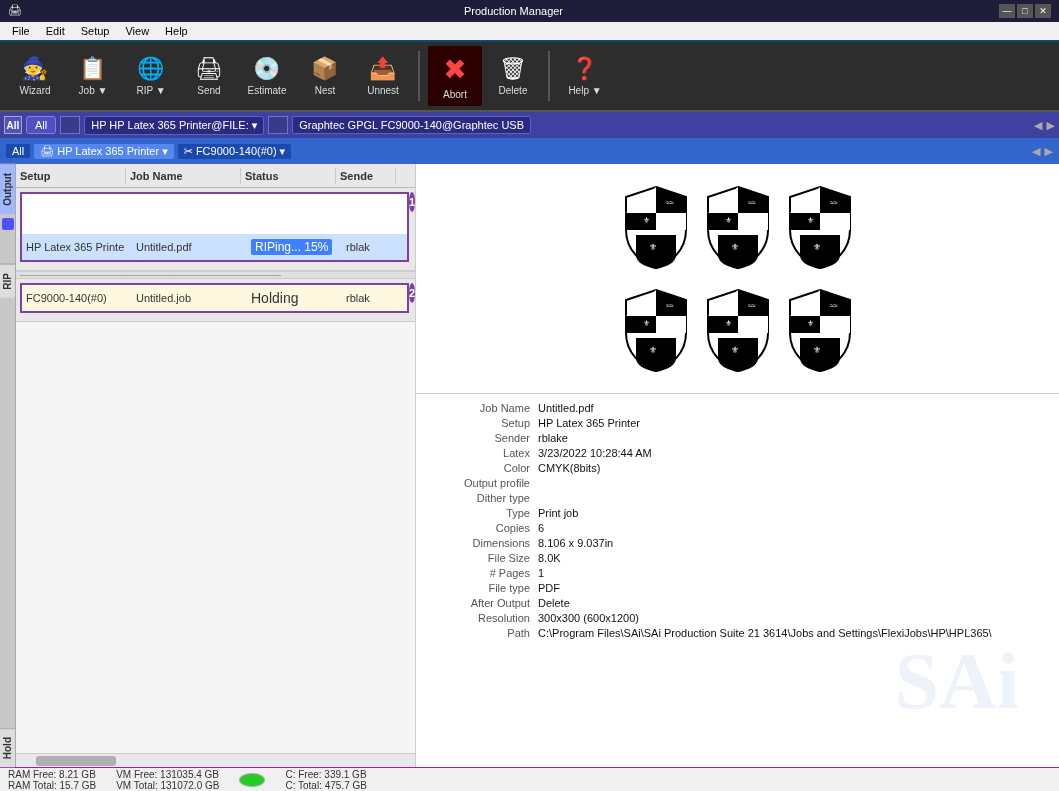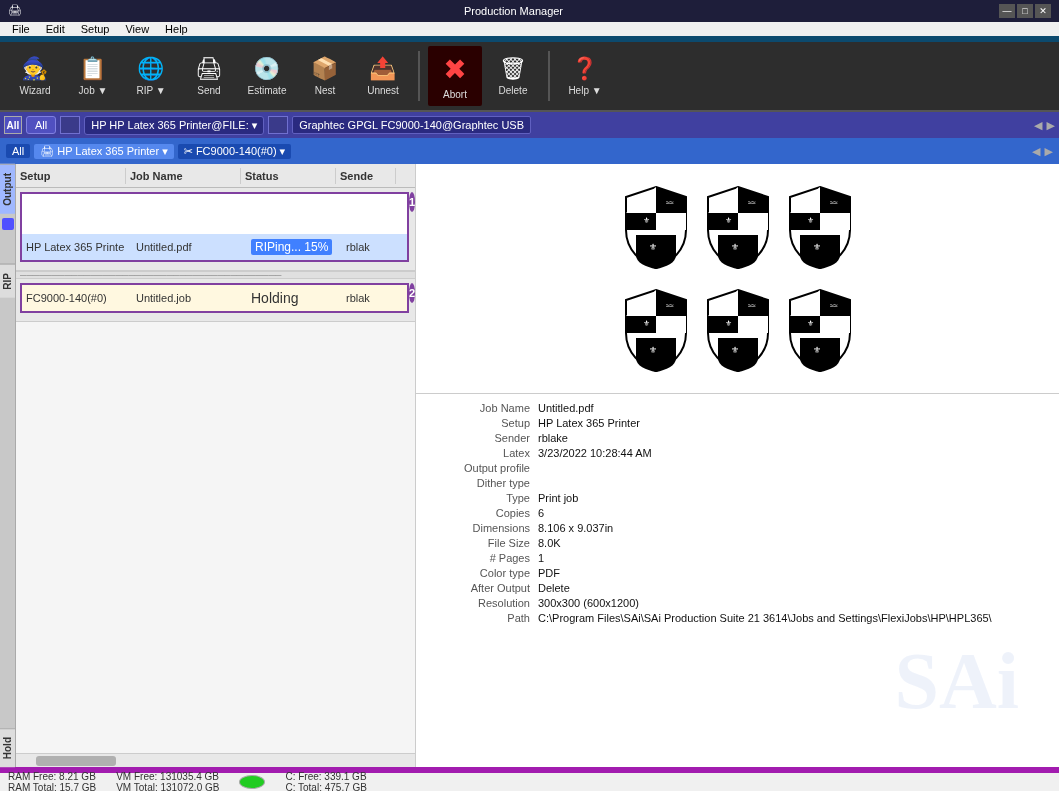--- a/index.html
+++ b/index.html
@@ -24,21 +24,21 @@
       font-size: 9px; cursor: pointer; border: none;
     }
 
     
     .menu-bar {
       background: #f0f0f0;
       height: 20px;
       display: flex;
       align-items: center;
       padding: 0 4px;
-      border-bottom: 6px solid #0c4a6e;
+      border-bottom: 2px solid #0c4a6e;
     }
     .menu-item {
       padding: 2px 8px;
       cursor: pointer;
       font-size: 11px;
       color: #000;
     }
 
     
     .toolbar {
@@ -329,21 +329,21 @@
       font-size: 80px;
       font-weight: bold;
       color: #3366cc;
       font-family: serif;
     }
 
     
     .status-bar {
       height: 24px;
       background: #f0f0f0;
-      border-top: 6px solid #a21caf;
+      border-top: 1px solid #a21caf;
       display: flex;
       align-items: center;
       padding: 0 8px;
       font-size: 10px;
       color: #333;
       gap: 20px;
     }
     .sb-section { display: flex; flex-direction: column; }
     .sb-disk-indicator {
       width: 26px; height: 14px;
@@ -652,20 +652,24 @@
           </div>
           <div class="jd-row">
             <span class="jd-label">Sender</span>
             <span class="jd-value">rblake</span>
           </div>
           <div class="jd-row">
             <span class="jd-label">Latex</span>
             <span class="jd-value">3/23/2022 10:28:44 AM</span>
           </div>
           <div class="jd-row">
+            <span class="jd-label">Color</span>
+            <span class="jd-value">CMYK(8bits)</span>
+          </div>
+          <div class="jd-row">
             <span class="jd-label">Output profile</span>
             <span class="jd-value"></span>
           </div>
           <div class="jd-row">
             <span class="jd-label">Dither type</span>
             <span class="jd-value"></span>
           </div>
           <div class="jd-row">
             <span class="jd-label">Type</span>
             <span class="jd-value">Print job</span>
@@ -680,21 +684,21 @@
           </div>
           <div class="jd-row">
             <span class="jd-label">File Size</span>
             <span class="jd-value">8.0K</span>
           </div>
           <div class="jd-row">
             <span class="jd-label"># Pages</span>
             <span class="jd-value">1</span>
           </div>
           <div class="jd-row">
-            <span class="jd-label">Color type</span>
+            <span class="jd-label">File type</span>
             <span class="jd-value">PDF</span>
           </div>
           <div class="jd-row">
             <span class="jd-label">After Output</span>
             <span class="jd-value">Delete</span>
           </div>
           <div class="jd-row">
             <span class="jd-label">Resolution</span>
             <span class="jd-value">300x300 (600x1200)</span>
           </div>

